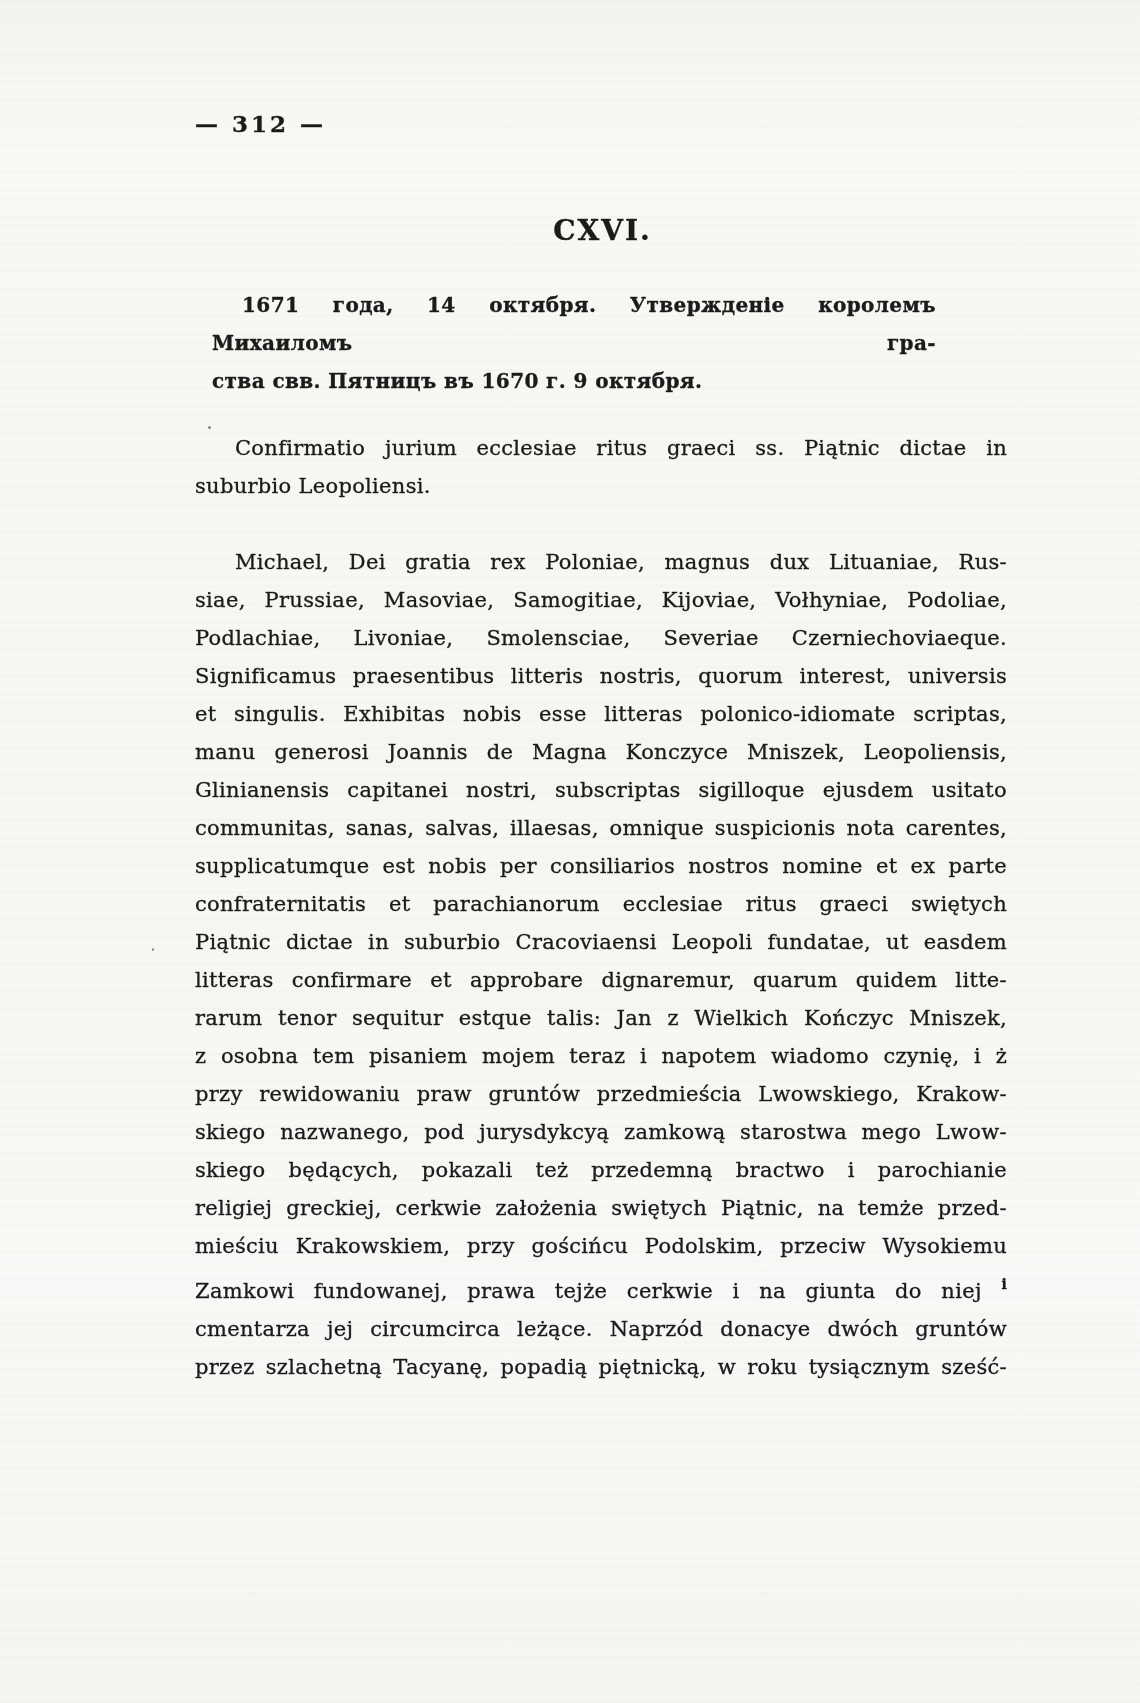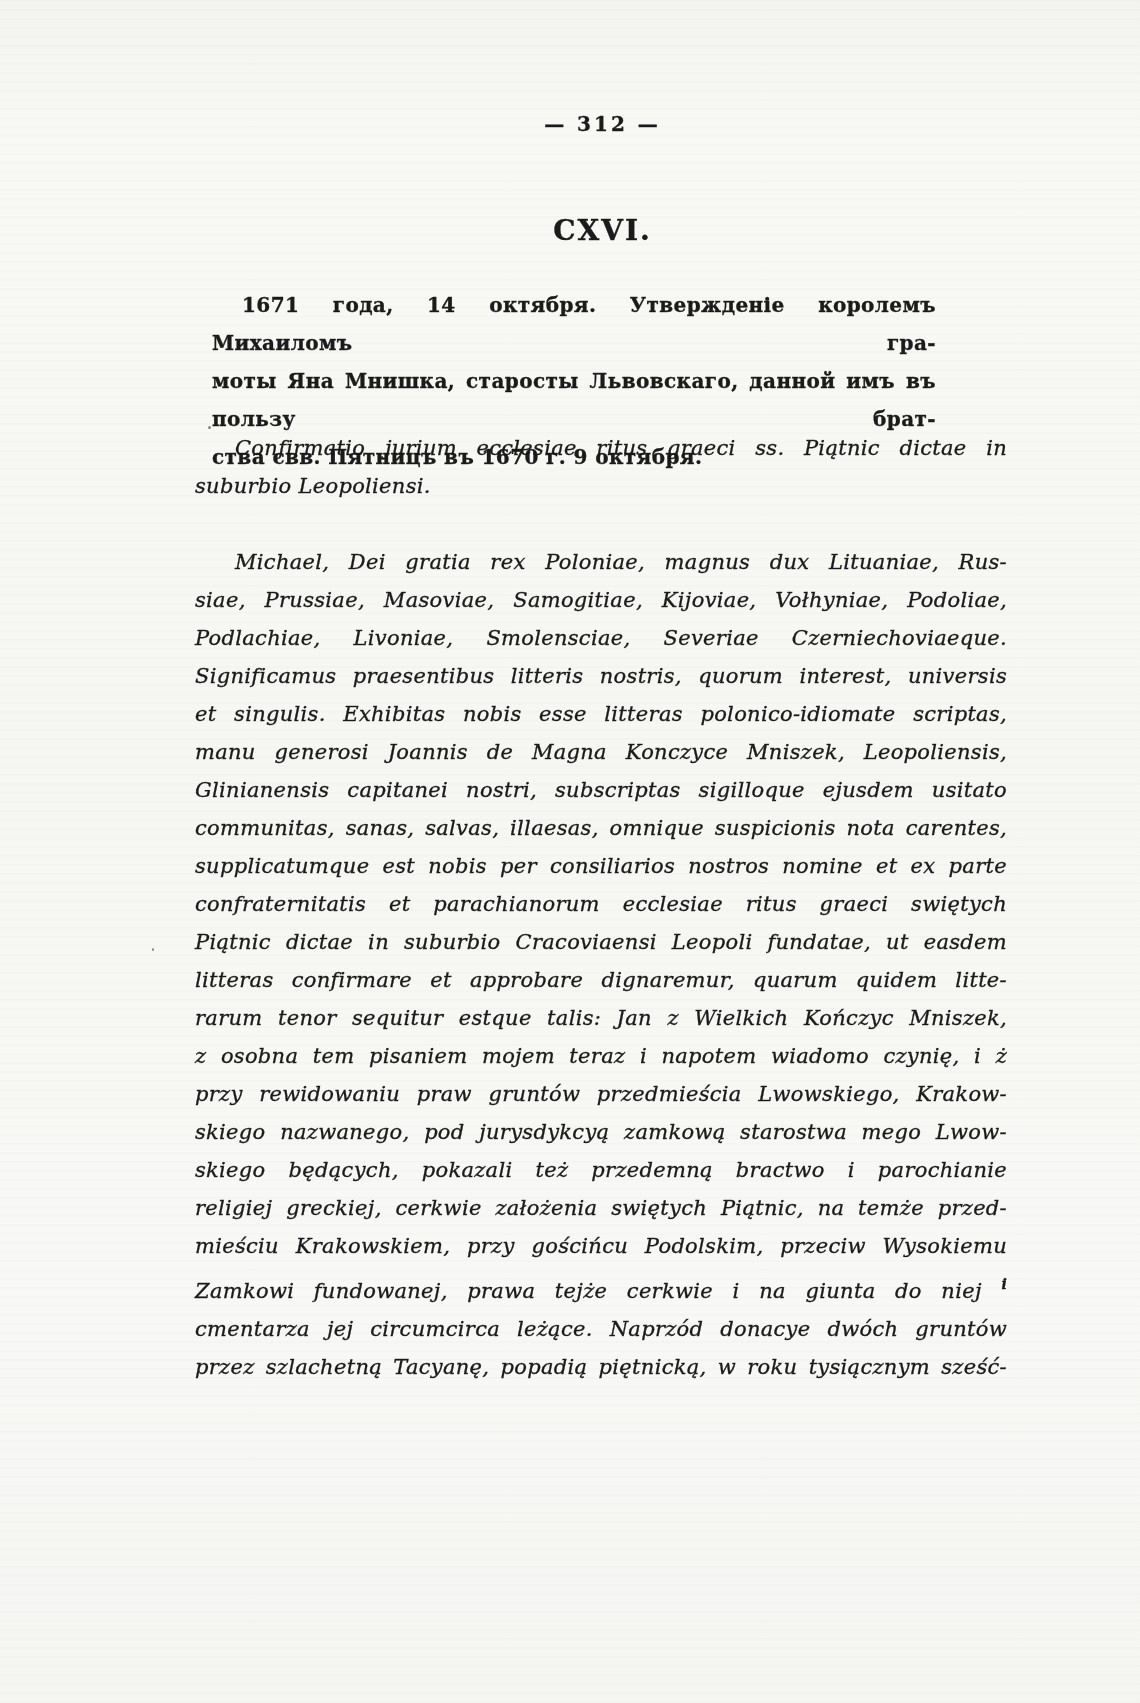--- a/index.html
+++ b/index.html
@@ -21,38 +21,37 @@
     font-family: "DejaVu Serif", "Liberation Serif", serif;
     color: #1b1b1b;
     -webkit-text-stroke: 0.35px rgba(20,20,20,0.85);
   }
   .abs { position: absolute; }
 
   .pageno {
     top: 104px;
     left: 195px;
     width: 815px;
-    text-align: center;
-    font-size: 20px;
+    font-size: 23px;
     font-weight: bold;
     letter-spacing: 3px;
     line-height: 40px;
   }
   .heading {
     top: 210px;
     left: 195px;
     width: 815px;
     text-align: center;
     font-size: 28px;
     font-weight: bold;
     letter-spacing: 2px;
     line-height: 42px;
   }
 
-  .block { left: 195px; font-style: italic; }
+  .block { left: 195px; }
 
   .summary {
     top: 286px;
     left: 212px;
     width: 724px;
     font-size: 20px;
     font-weight: bold;
     letter-spacing: 0.4px;
   }
   .latin-title {
@@ -96,21 +95,20 @@
 </style>
 </head>
 <body>
 
 <div class="abs pageno">— 312 —</div>
 
 <div class="abs heading">CXVI.</div>
 
 <div class="abs summary">
   <div class="line indent">1671 года, 14 октября. Утвержденіе королемъ Михаиломъ гра-</div>
-  <div class="line">моты Яна Мнишка, старосты Львовскаго, данной имъ въ пользу брат-</div>
   <div class="line last">ства свв. Пятницъ въ 1670 г. 9 октября.</div>
 </div>
 
 <div class="abs block latin-title">
   <div class="line indent">Confirmatio jurium ecclesiae ritus graeci ss. Piątnic dictae in</div>
   <div class="line last">suburbio Leopoliensi.</div>
 </div>
 
 <div class="abs block body-text">
   <div class="line indent">Michael, Dei gratia rex Poloniae, magnus dux Lituaniae, Rus-</div>

